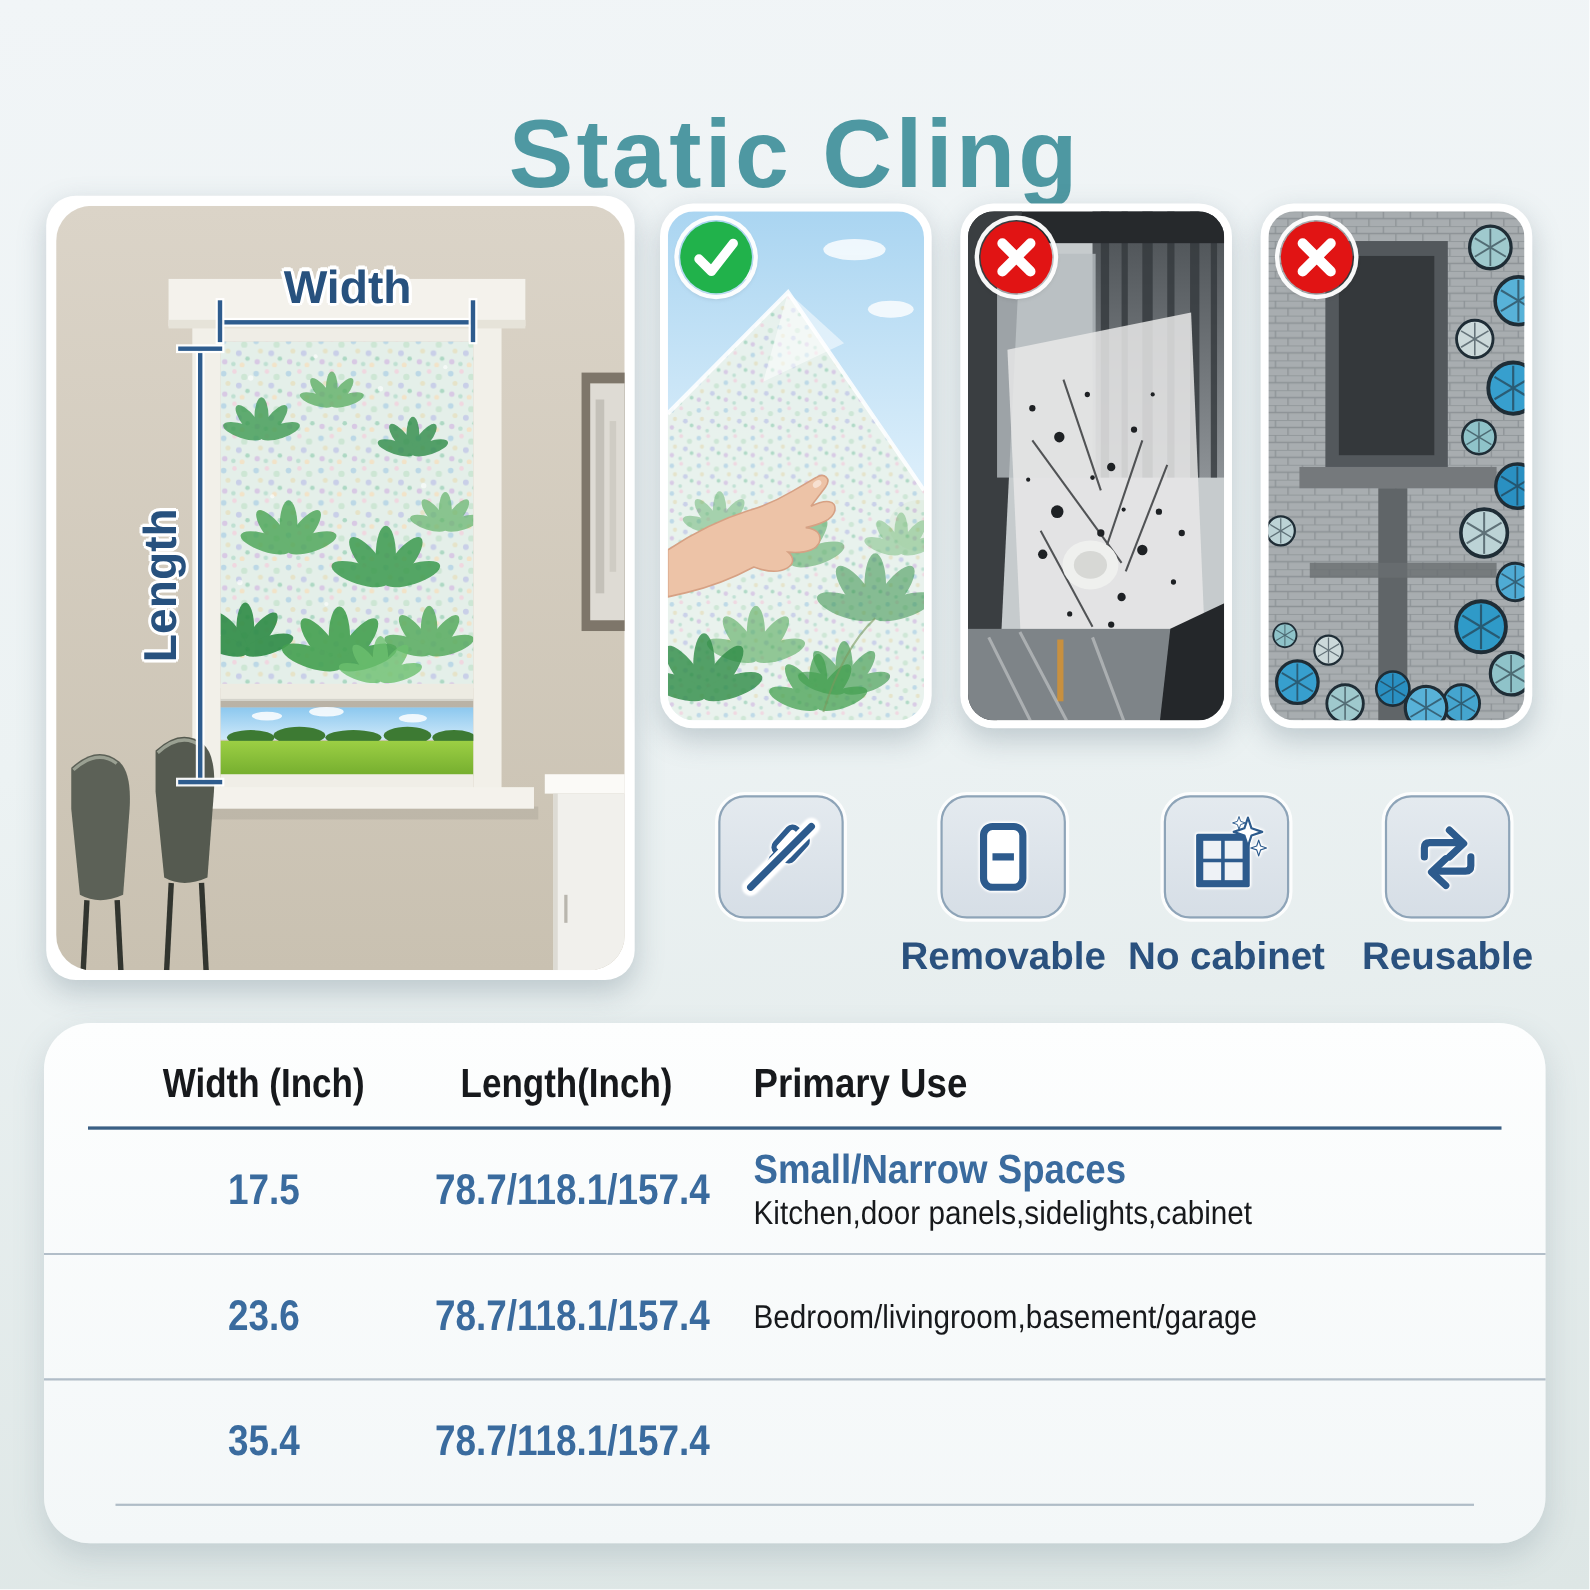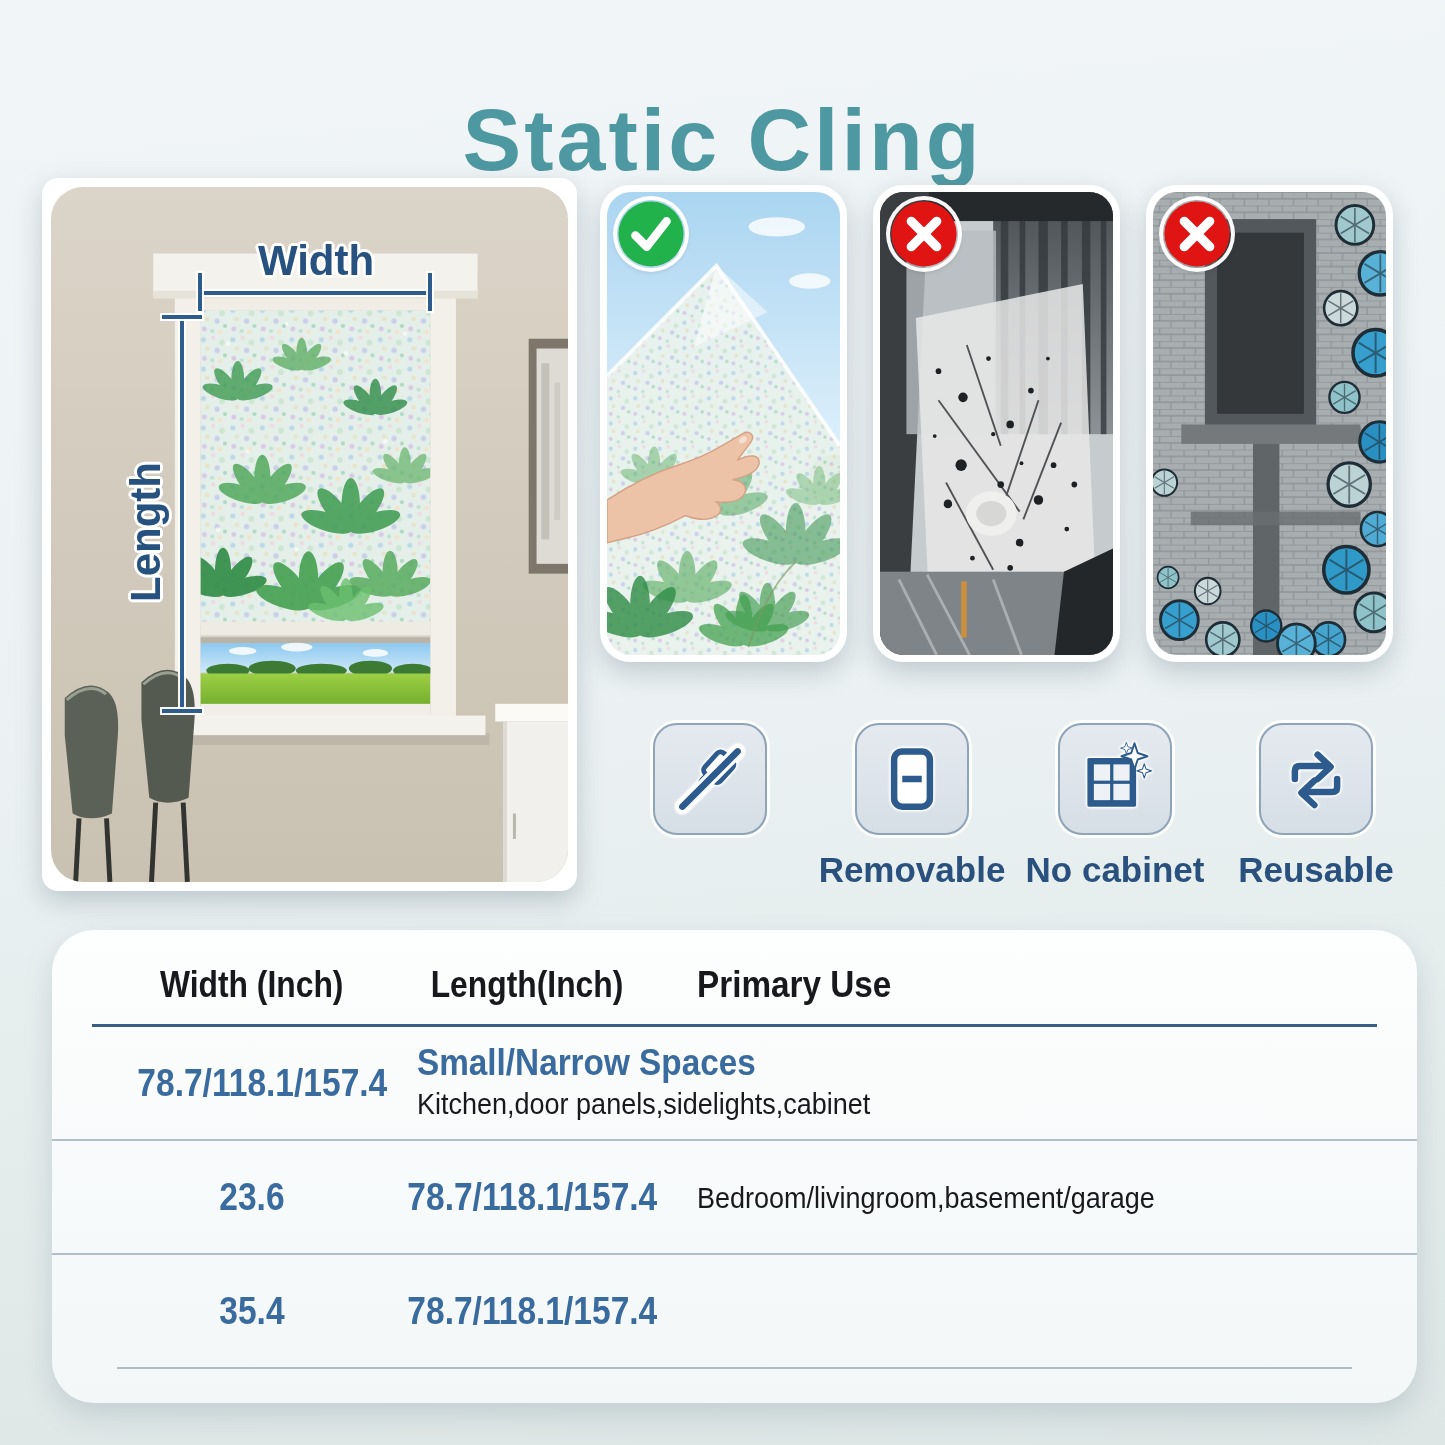--- a/index.html
+++ b/index.html
@@ -6,21 +6,21 @@
   .stage{
     position:relative;width:1445px;height:1445px;overflow:hidden;
     background:linear-gradient(175deg,#f1f5f7 0%,#ecf2f3 45%,#dde6e5 100%);
     font-family:Liberation Sans, sans-serif;
   }
   .page-title{
     position:absolute;top:30px;left:0;right:0;text-align:center;
     font-size:88px;font-weight:700;color:#4e98a2;letter-spacing:3px;
   }
   .photo-frame{position:absolute;background:#fff;box-shadow:0 10px 26px rgba(96,118,130,.32);box-sizing:border-box;}
-  .room-card{left:42px;top:178px;width:535px;height:713px;border-radius:16px;padding:9px;}
+  .room-card{left:42px;top:178px;width:535px;height:713px;border-radius:27px;padding:9px;}
   .room-inner{position:relative;width:100%;height:100%;border-radius:32px;overflow:hidden;}
   svg.fill{position:absolute;left:0;top:0;width:100%;height:100%;display:block;}
   .mini-card{top:185px;width:247px;height:477px;border-radius:30px;padding:7px;}
   .mini-inner{position:relative;width:100%;height:100%;border-radius:24px;overflow:hidden;}
   .mc1{left:600px}.mc2{left:873px}.mc3{left:1146px}
   .status-badge{
     position:absolute;left:10px;top:8px;width:68px;height:68px;border-radius:50%;
     box-shadow:0 0 0 4px rgba(255,255,255,.96),0 2px 6px rgba(0,0,0,.28);
   }
   .status-badge svg{display:block;width:100%;height:100%;}
@@ -45,21 +45,21 @@
     box-shadow:0 0 0 3px rgba(255,255,255,.85);
     display:flex;align-items:center;justify-content:center;
   }
   .feat-badge svg{width:78px;height:78px;filter:drop-shadow(0 0 1px #fff) drop-shadow(0 0 1px #fff) drop-shadow(0 0 1px #fff);}
   .fb1{left:653px}.fb2{left:855px}.fb3{left:1058px}.fb4{left:1259px}
   .feat-label{position:absolute;top:850px;width:220px;text-align:center;font-size:35px;font-weight:600;color:#2a517e;}
   .fl1{left:600px}.fl2{left:802px}.fl3{left:1005px}.fl4{left:1206px}
   .size-card{
     position:absolute;left:40px;top:930px;width:1365px;height:473px;border-radius:42px;
     background:linear-gradient(180deg,#fdfefe,#f3f7f8);
-    box-shadow:0 12px 28px rgba(96,118,130,.22);box-sizing:border-box;margin-left:12px;
+    box-shadow:0 12px 28px rgba(96,118,130,.22);box-sizing:border-box;
   }
   .tbl-head{display:grid;grid-template-columns:270px 280px 1fr;padding:34px 65px 0;}
   .th{font-size:37px;font-weight:700;color:#17191c;text-align:center;}
   .th-use{text-align:left;padding-left:30px;}
   .head-rule{height:3px;background:#3a5f84;margin:18px 40px 0;}
   .tbl-row{display:grid;grid-template-columns:270px 280px 1fr;align-items:center;height:112px;padding:0 65px;}
   .tbl-row.sep{border-top:2px solid rgba(108,130,150,.5);}
   .bot-rule{height:2px;background:rgba(108,130,150,.5);margin:0 65px;}
   .num{font-size:39px;color:#3a6b9e;text-align:center;font-weight:600;}
   .usecell{padding-left:30px;}
@@ -460,20 +460,21 @@
 
   <div class="size-card">
     <div class="tbl-head">
       <div class="th"><span class="cond">Width (Inch)</span></div>
       <div class="th"><span class="cond">Length(Inch)</span></div>
       <div class="th th-use"><span class="condl">Primary Use</span></div>
     </div>
     <div class="head-rule"></div>
 
     <div class="tbl-row">
+      <div class="num"><span class="cond">17.5</span></div>
       <div class="num"><span class="cond">78.7/118.1/157.4</span></div>
       <div class="usecell">
         <div class="use-title"><span class="condl">Small/Narrow Spaces</span></div>
         <div class="use-desc"><span class="condl">Kitchen,door panels,sidelights,cabinet</span></div>
       </div>
     </div>
 
     <div class="tbl-row sep">
       <div class="num"><span class="cond">23.6</span></div>
       <div class="num"><span class="cond">78.7/118.1/157.4</span></div>

